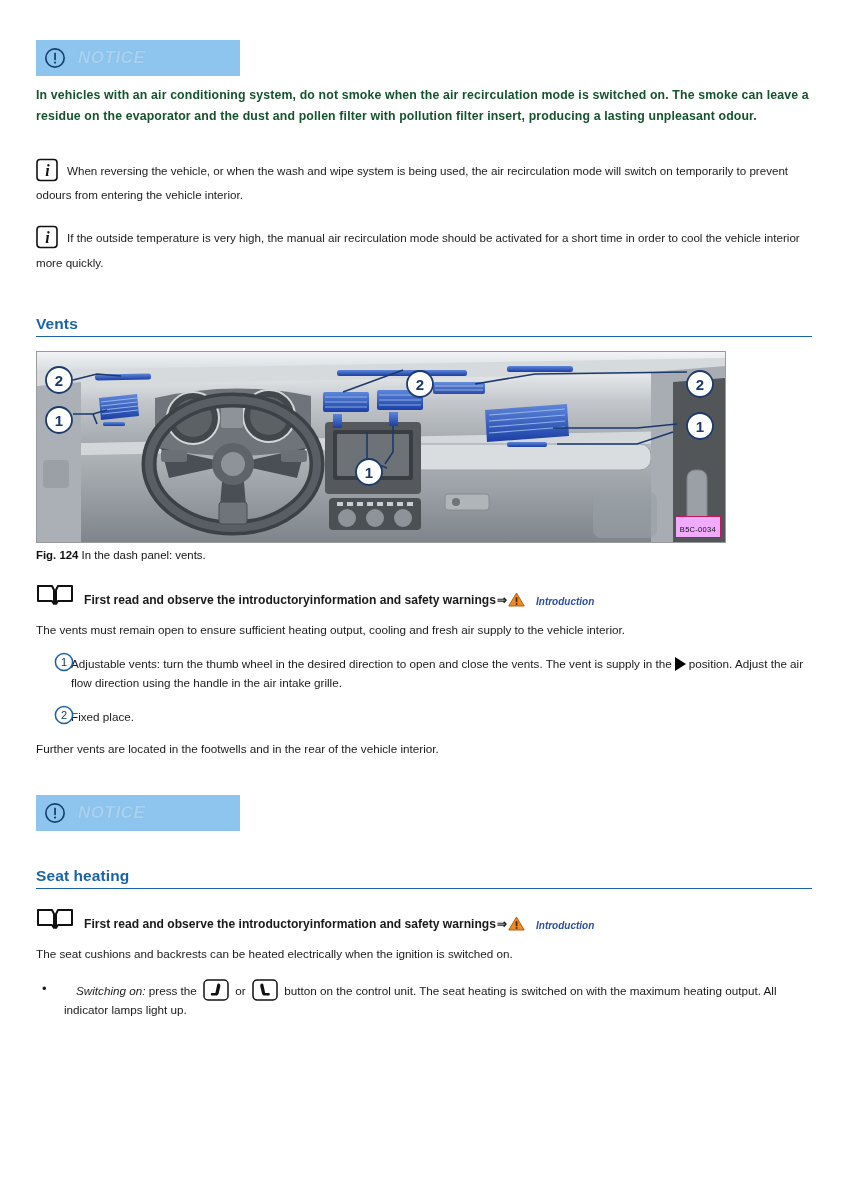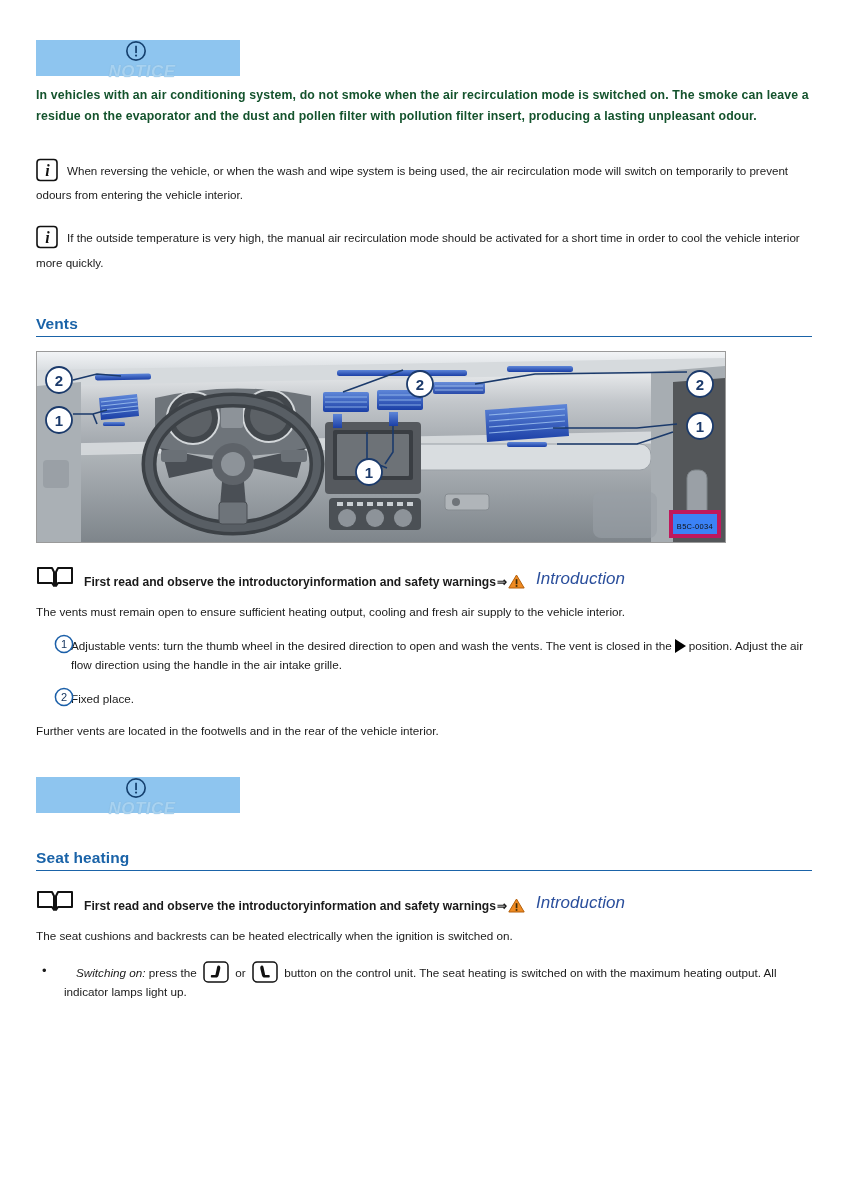--- a/index.html
+++ b/index.html
@@ -31,21 +31,20 @@
 
   
   .notice-header {
     background: #8ec5ef;
     height: 36px;
     width: 204px;
     display: flex;
     align-items: center;
     padding-left: 8px;
     box-sizing: border-box;
-    flex-direction: column;
   }
   .notice-icon {
     width: 22px; height: 22px;
     flex: 0 0 auto;
     margin-right: 12px;
   }
   .notice-word {
     font-size: 17px;
     font-style: italic;
     font-weight: bold;
@@ -116,22 +115,22 @@
     display: flex;
     align-items: flex-end;
     margin-top: 22px;
   }
   .book-ico { width: 38px; height: 24px; flex: 0 0 auto; margin-right: 10px; }
   .arrow-ref { font-weight: bold; font-size: 12px; margin-left: 1px; }
   .warn-tri { width: 17px; height: 15px; margin: 0 3px 0 1px; vertical-align: -2px; }
   .ref-link {
     color: #2b4f9c;
     font-style: italic;
-    font-weight: normal;
-    font-size: 17px;
+    font-weight: bold;
+    font-size: 10px;
     margin-left: 8px;
   }
 
   .para {
     font-size: 11.7px;
     line-height: 1.55;
     margin-top: 14px;
     color: #1a1a1a;
   }
 
@@ -406,25 +405,29 @@
           <circle cx="663" cy="32" r="13" fill="#fff" stroke="#1b3a6b" stroke-width="1.8"></circle>
           <text x="663" y="38" font-family="Liberation Sans, sans-serif" font-size="15" font-weight="bold" text-anchor="middle" fill="#1b3a6b">2</text>
         </g>
         <g>
           <circle cx="663" cy="74" r="13" fill="#fff" stroke="#1b3a6b" stroke-width="1.8"></circle>
           <text x="663" y="80" font-family="Liberation Sans, sans-serif" font-size="15" font-weight="bold" text-anchor="middle" fill="#1b3a6b">1</text>
         </g>
       </svg>
 
       
-      <div style="position:absolute;right:4px;bottom:4px;background:#3b82f6;border:4px solid #be185d;padding:1px 4px;">
+      <div style="position:absolute;right:4px;bottom:4px;background:#f0abfc;border:1px solid #be185d;padding:1px 4px;">
         <span style="font-family:'Liberation Sans',sans-serif;font-size:7.5px;color:#111;letter-spacing:0.3px;">B5C-0034</span>
       </div>
     </div>
 
+    <div class="fig-caption">
+      <b>Fig. 124</b>
+      <span>In the dash panel: vents.</span>
+    </div>
 
     <div class="readfirst">
       <svg class="book-ico" viewBox="0 0 38 24">
         <path d="M2 3 L16 3 L18 7 L18 21 L16 18 L2 18 Z" fill="#fff" stroke="#111" stroke-width="2" stroke-linejoin="round"></path>
         <path d="M36 3 L22 3 L20 7 L20 21 L22 18 L36 18 Z" fill="#fff" stroke="#111" stroke-width="2" stroke-linejoin="round"></path>
       </svg>
       <span>First read and observe the introductoryinformation and safety warnings</span>
       <span class="arrow-ref">⇒</span>
       <svg class="warn-tri" viewBox="0 0 17 15">
         <path d="M8.5 1 L16.2 14 L0.8 14 Z" fill="#ef8a22" stroke="#b35f0a" stroke-width="1"></path>
@@ -435,21 +438,21 @@
     </div>
 
     <div class="para">The vents must remain open to ensure sufficient heating output, cooling and fresh air supply to the vehicle interior.</div>
 
 
     <div class="keyitem">
       <svg class="circle-num" viewBox="0 0 20 20">
         <circle cx="10" cy="10" r="8.6" fill="#fff" stroke="#1b5fa8" stroke-width="1.5"></circle>
         <text x="10" y="14.4" font-family="Liberation Sans, sans-serif" font-size="11" text-anchor="middle" fill="#12325c">1</text>
       </svg>
-      <span>Adjustable vents: turn the thumb wheel in the desired direction to open and wash the vents. The vent is closed in the</span><span class="blk-tri"></span><span>position. Adjust the air flow direction using the handle in the air intake grille.</span>
+      <span>Adjustable vents: turn the thumb wheel in the desired direction to open and close the vents. The vent is supply in the</span><span class="blk-tri"></span><span>position. Adjust the air flow direction using the handle in the air intake grille.</span>
     </div>
 
     <div class="keyitem">
       <svg class="circle-num" viewBox="0 0 20 20">
         <circle cx="10" cy="10" r="8.6" fill="#fff" stroke="#1b5fa8" stroke-width="1.5"></circle>
         <text x="10" y="14.4" font-family="Liberation Sans, sans-serif" font-size="11" text-anchor="middle" fill="#12325c">2</text>
       </svg>
       <span>Fixed place.</span>
     </div>
 

